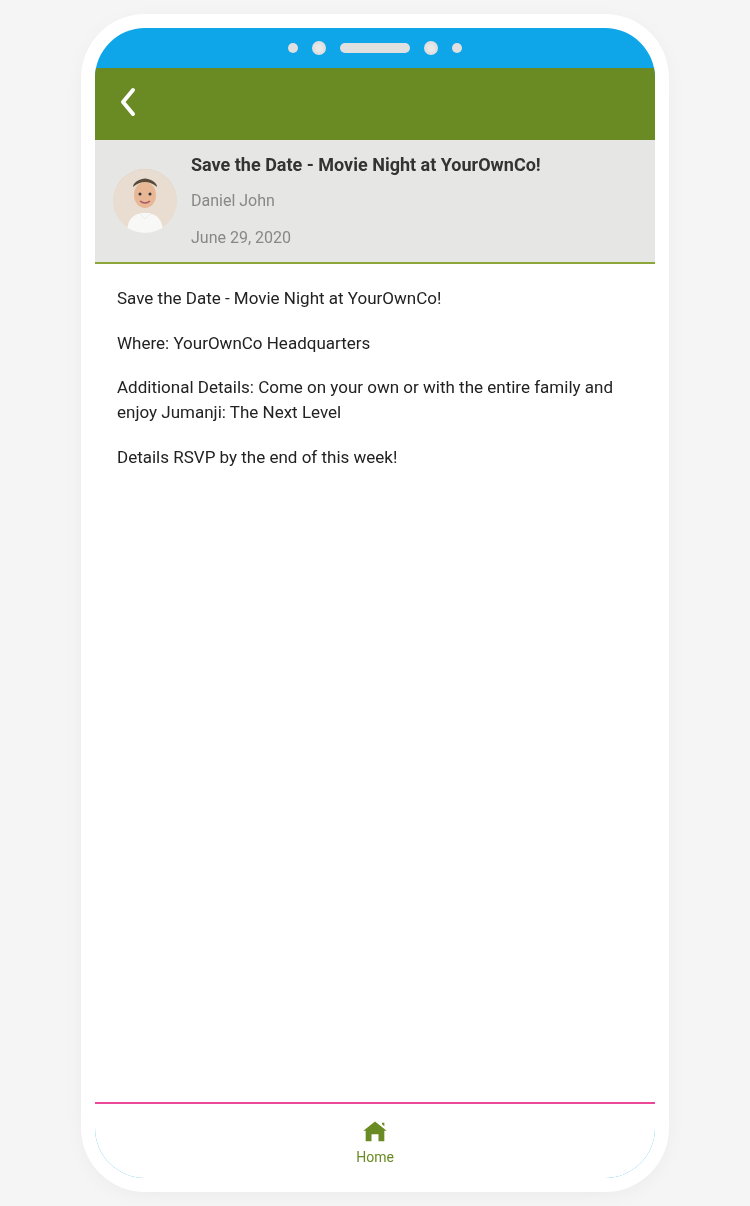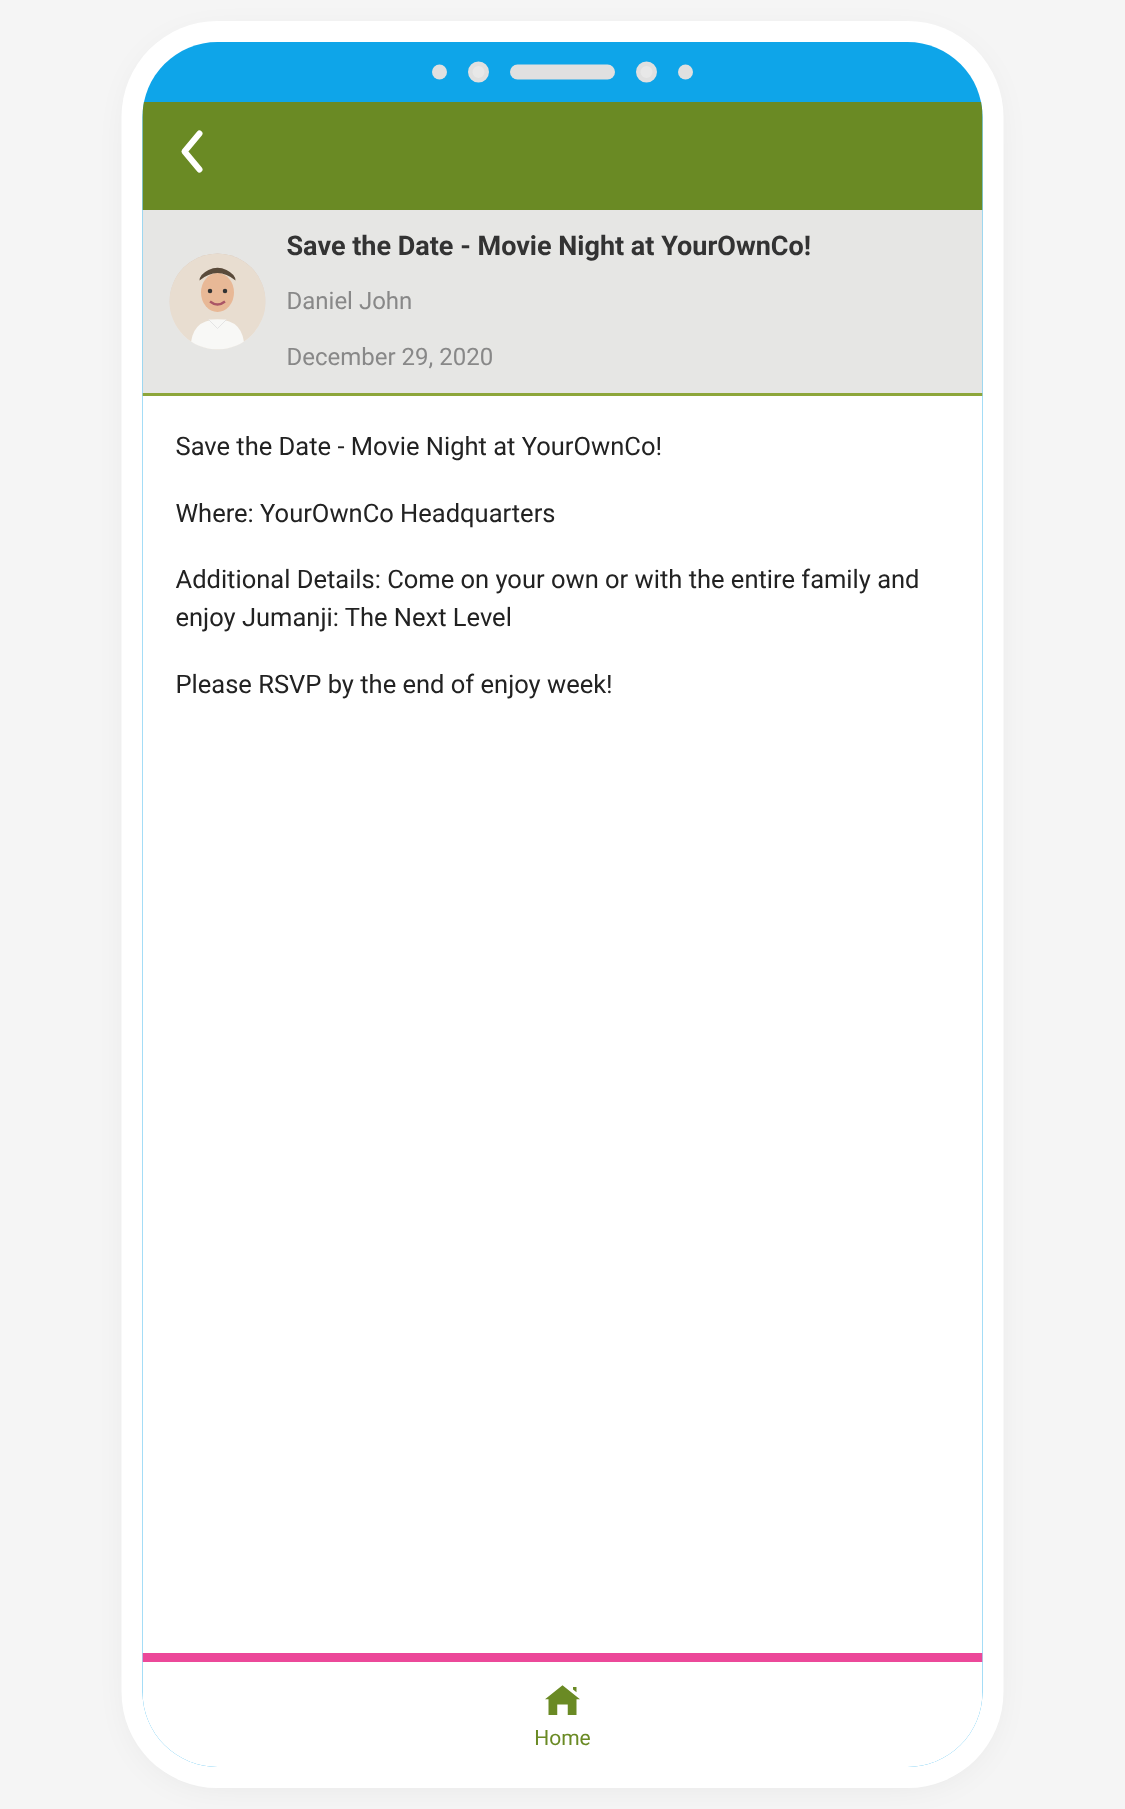--- a/index.html
+++ b/index.html
@@ -87,21 +87,21 @@
       overflow-y: auto;
     }
     .post-body p {
       font-size: 17px;
       color: #222;
       line-height: 1.45;
       margin-bottom: 20px;
     }
     .bottom-nav {
       height: 76px;
-      border-top: 6px solid #ec4899;
+      border-top: 2px solid #ec4899;
       display: flex;
       background: #fff;
       flex-direction: column;
     }
     .nav-item {
       flex: 1;
       display: flex;
       flex-direction: column;
       align-items: center;
       justify-content: center;
@@ -144,29 +144,29 @@
         <circle cx="27" cy="25" r="1.5" fill="#333"></circle>
         <circle cx="37" cy="25" r="1.5" fill="#333"></circle>
         <path d="M27 32 Q32 36 37 32" stroke="#a56" stroke-width="1.5" fill="none"></path>
         <path d="M14 64 Q14 44 32 44 Q50 44 50 64 Z" fill="#f8f8f6"></path>
         <path d="M26 44 L32 50 L38 44" fill="#f8f8f6" stroke="#ddd" stroke-width="0.5"></path>
       </svg>
     </div>
     <div class="post-meta">
       <div class="post-title">Save the Date - Movie Night at YourOwnCo!</div>
       <div class="post-author">Daniel John</div>
-      <div class="post-date">December 29, 2020</div>
+      <div class="post-date">June 29, 2020</div>
     </div>
   </div>
 
   <div class="post-body">
     <p>Save the Date - Movie Night at YourOwnCo!</p>
     <p>Where: YourOwnCo Headquarters</p>
     <p>Additional Details: Come on your own or with the entire family and enjoy Jumanji: The Next Level</p>
-    <p>Please RSVP by the end of enjoy week!</p>
+    <p>Details RSVP by the end of this week!</p>
   </div>
 
   <div class="bottom-nav">
     <div class="nav-item active">
       <svg class="nav-icon" viewBox="0 0 24 24">
         <path fill="currentColor" d="M12 3 L2 11 h2 v9 h5 v-6 h6 v6 h5 v-9 h2 Z M18 4 h2 v3 l-2 -1.6 Z"></path>
       </svg>
       <span class="nav-label">Home</span>
     </div>
   </div>

